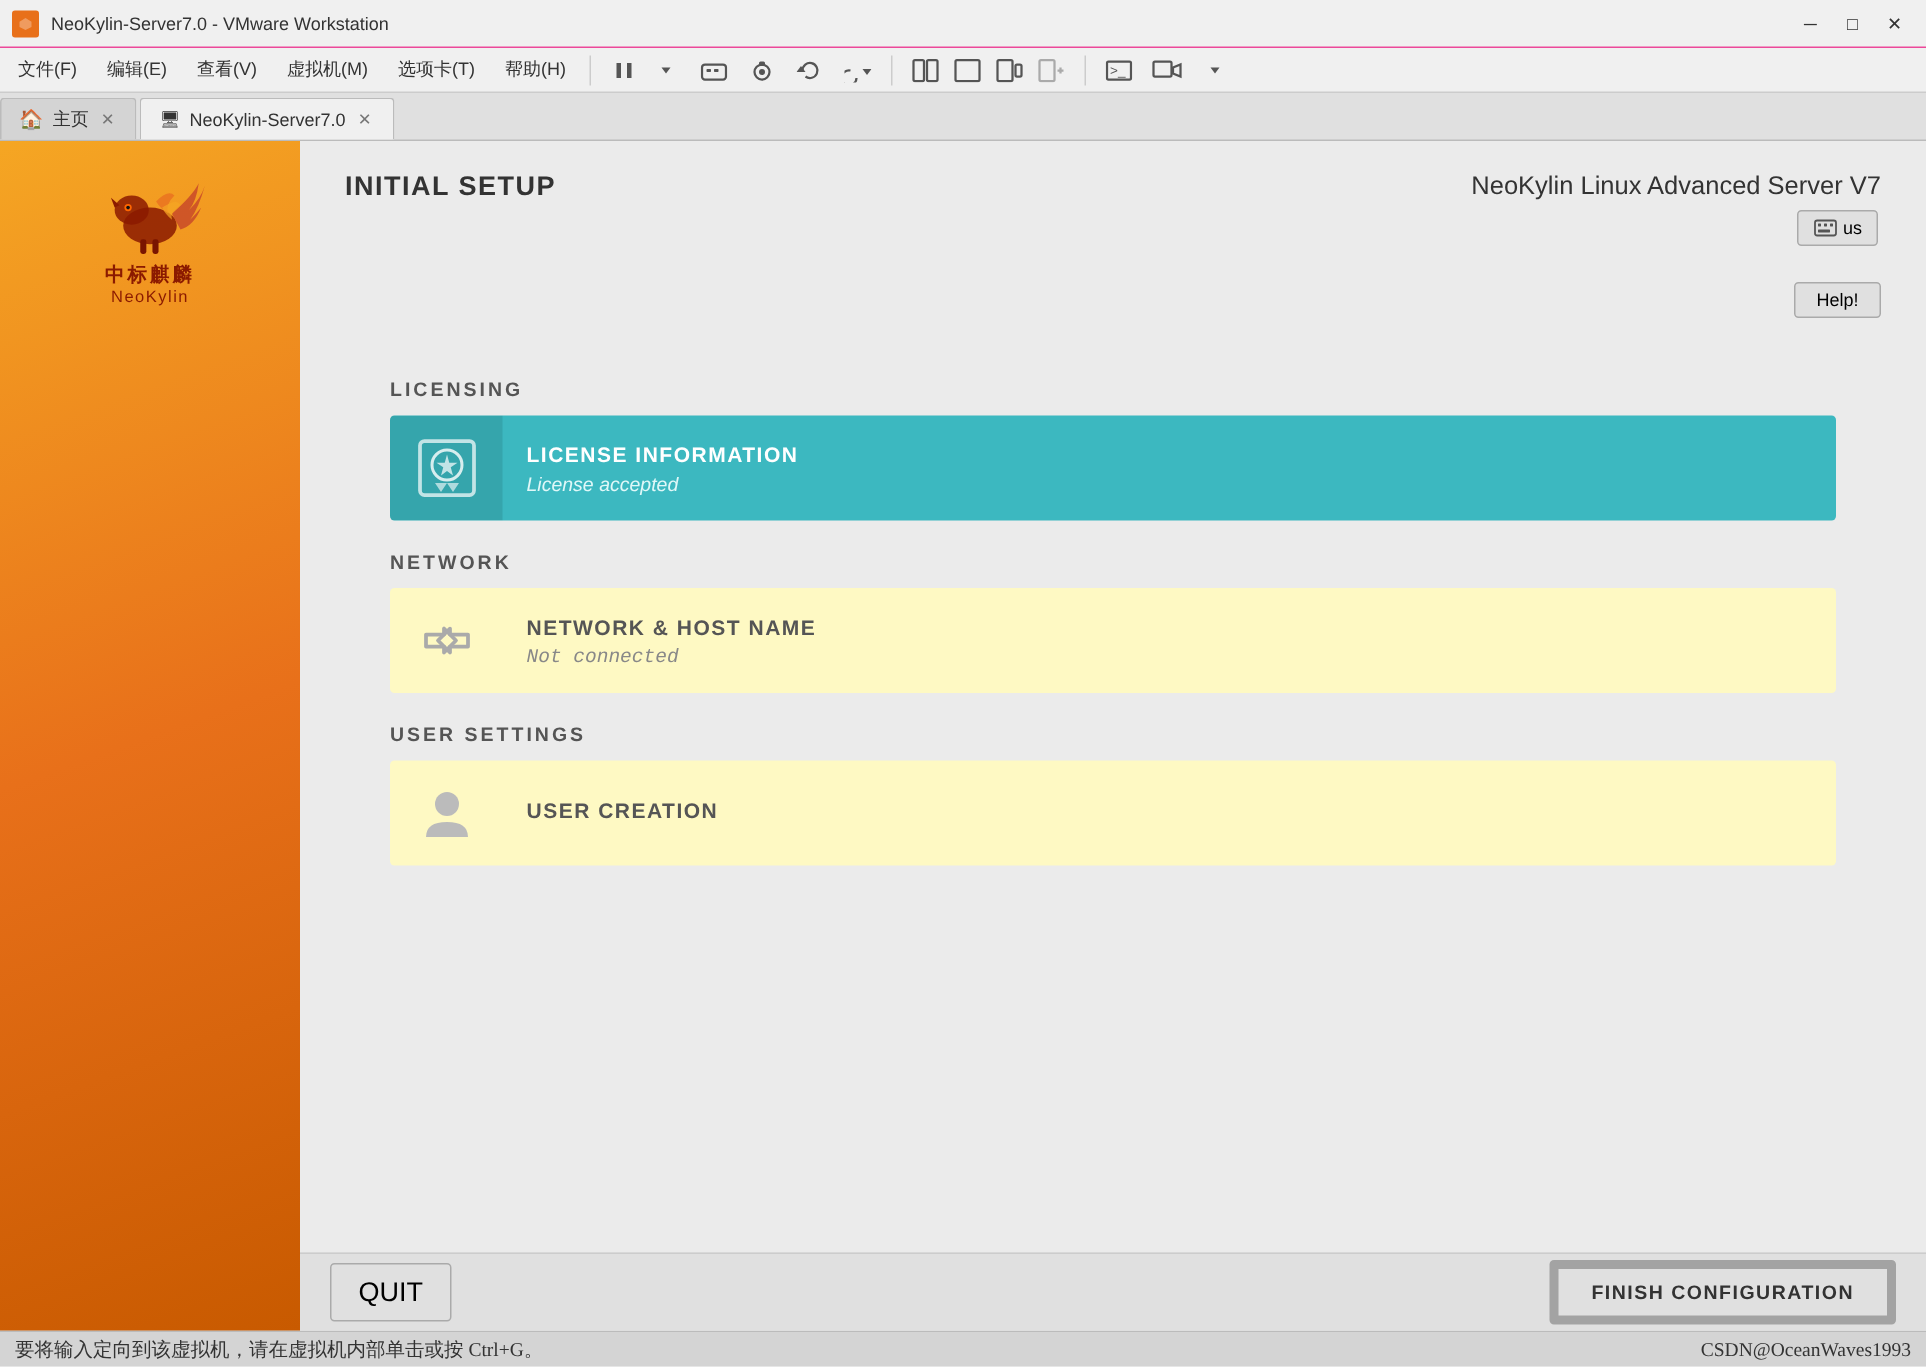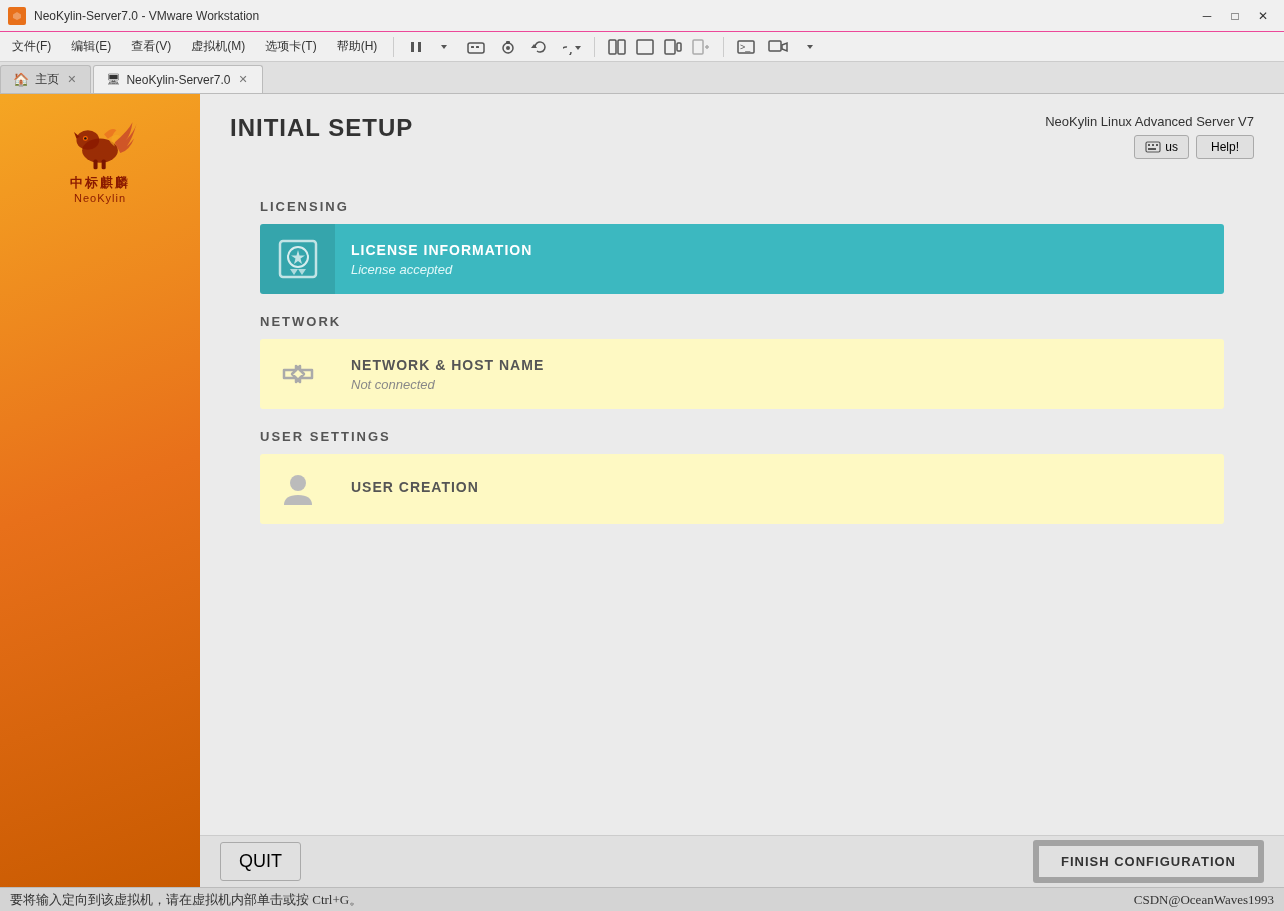--- a/index.html
+++ b/index.html
@@ -152,40 +152,41 @@
     }
 
     
     .content-header {
       display: flex;
       justify-content: space-between;
       align-items: flex-start;
       padding: 20px 30px 10px 30px;
     }
     .initial-setup-title {
-      font-size: 24px;
+      font-size: 18px;
       font-weight: 600;
       color: #333;
       letter-spacing: 1px;
     }
     .header-right {
       display: flex;
       flex-direction: column;
       align-items: flex-end;
       gap: 6px;
     }
     .product-name {
-      font-size: 13px;
+      font-size: 17px;
       color: #333;
       margin-left: 28px;
     }
     .header-buttons {
       display: flex;
       align-items: center;
-      gap: 7px;
+      gap: 24px;
+      flex-direction: column;
     }
     .keyboard-btn {
       display: flex;
       align-items: center;
       gap: 4px;
       padding: 4px 10px;
       background: #e0e0e0;
       border: 1px solid #aaa;
       border-radius: 3px;
       font-size: 12px;
@@ -264,20 +265,21 @@
     }
     .card-subtitle {
       font-size: 13px;
       font-style: italic;
     }
     .setup-card.highlighted .card-subtitle {
       color: #e0f8f8;
     }
     .setup-card.normal .card-subtitle {
       color: #888;
+      font-family: Liberation Mono, monospace;
     }
 
     
     .footer {
       height: 52px;
       background: #e0e0e0;
       border-top: 1px solid #ccc;
       display: flex;
       align-items: center;
       justify-content: space-between;

